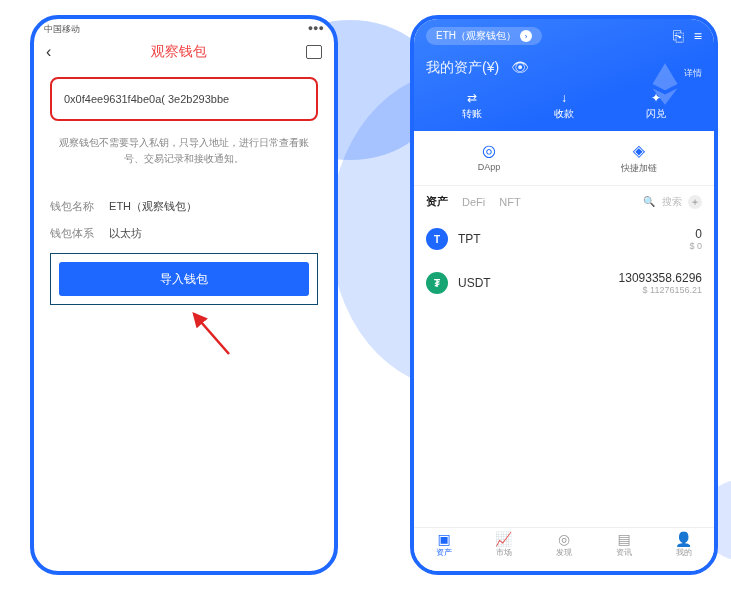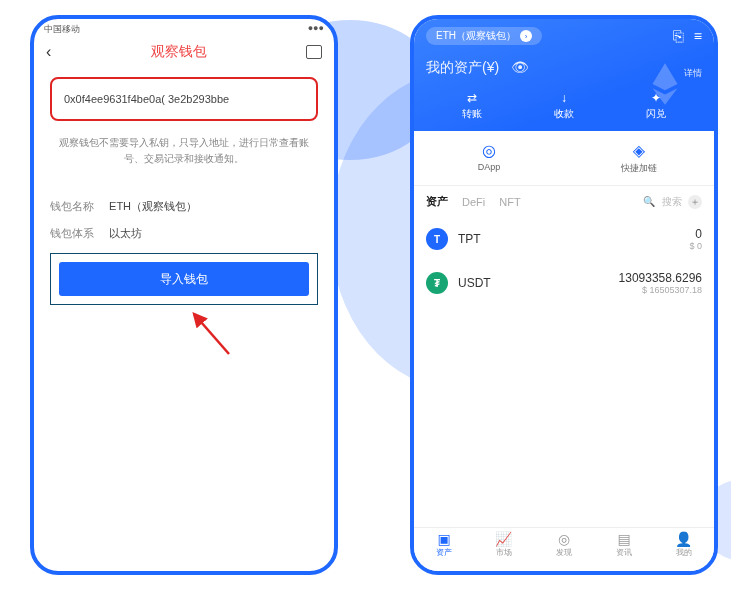--- a/index.html
+++ b/index.html
@@ -157,21 +157,21 @@
       <div class="asset-right">
           <div class="asset-amt">0</div>
           <div class="asset-fiat">$ 0</div>
         </div>
     </div>
     <div class="asset-item">
       <span class="coin-ic usdt">₮</span>
       <span class="asset-name">USDT</span>
       <div class="asset-right">
           <div class="asset-amt">13093358.6296</div>
-          <div class="asset-fiat">$ 16505307.18</div>
+          <div class="asset-fiat">$ 11276156.21</div>
         </div>
     </div>
   </div>
   <div class="bottom-nav">
     <div class="nav-item active"><span class="nicon">▣</span><span>资产</span></div>
     <div class="nav-item"><span class="nicon">📈</span><span>市场</span></div>
     <div class="nav-item"><span class="nicon">◎</span><span>发现</span></div>
     <div class="nav-item"><span class="nicon">▤</span><span>资讯</span></div>
     <div class="nav-item"><span class="nicon">👤</span><span>我的</span></div>
   </div>

